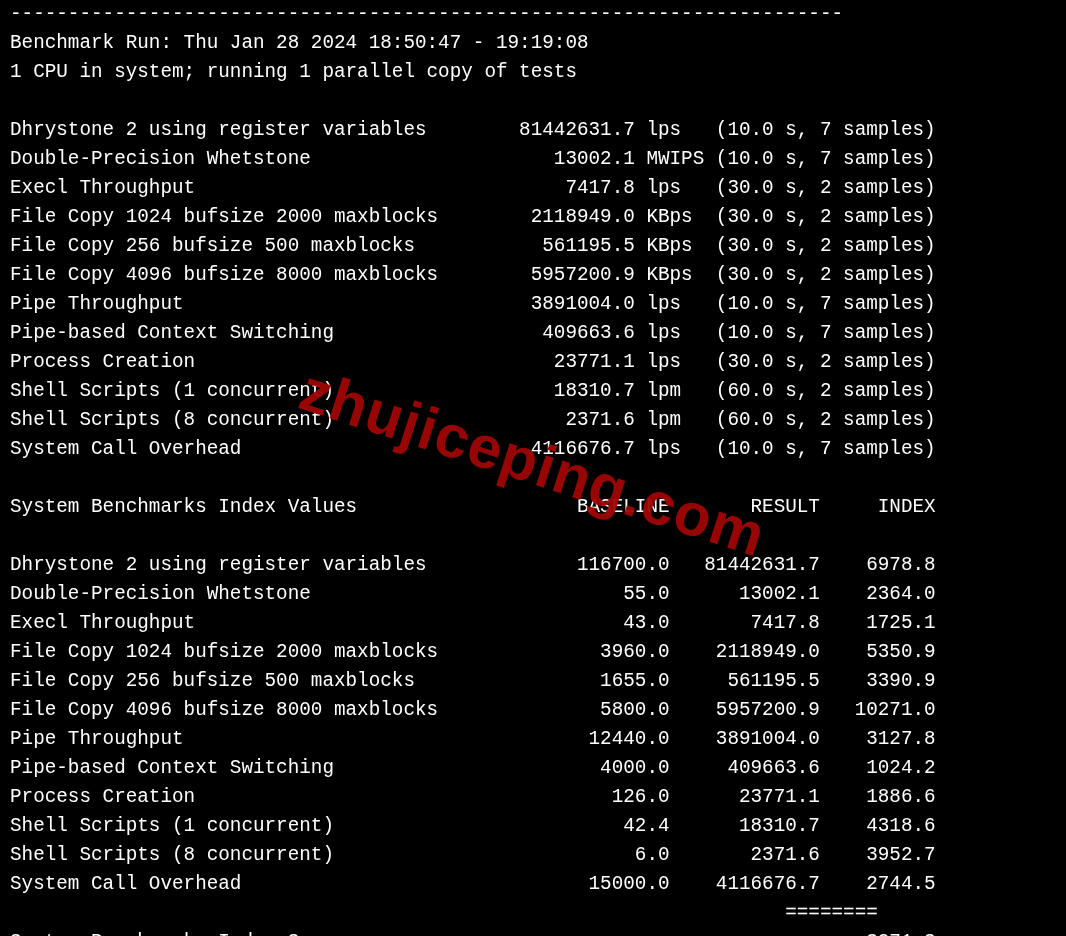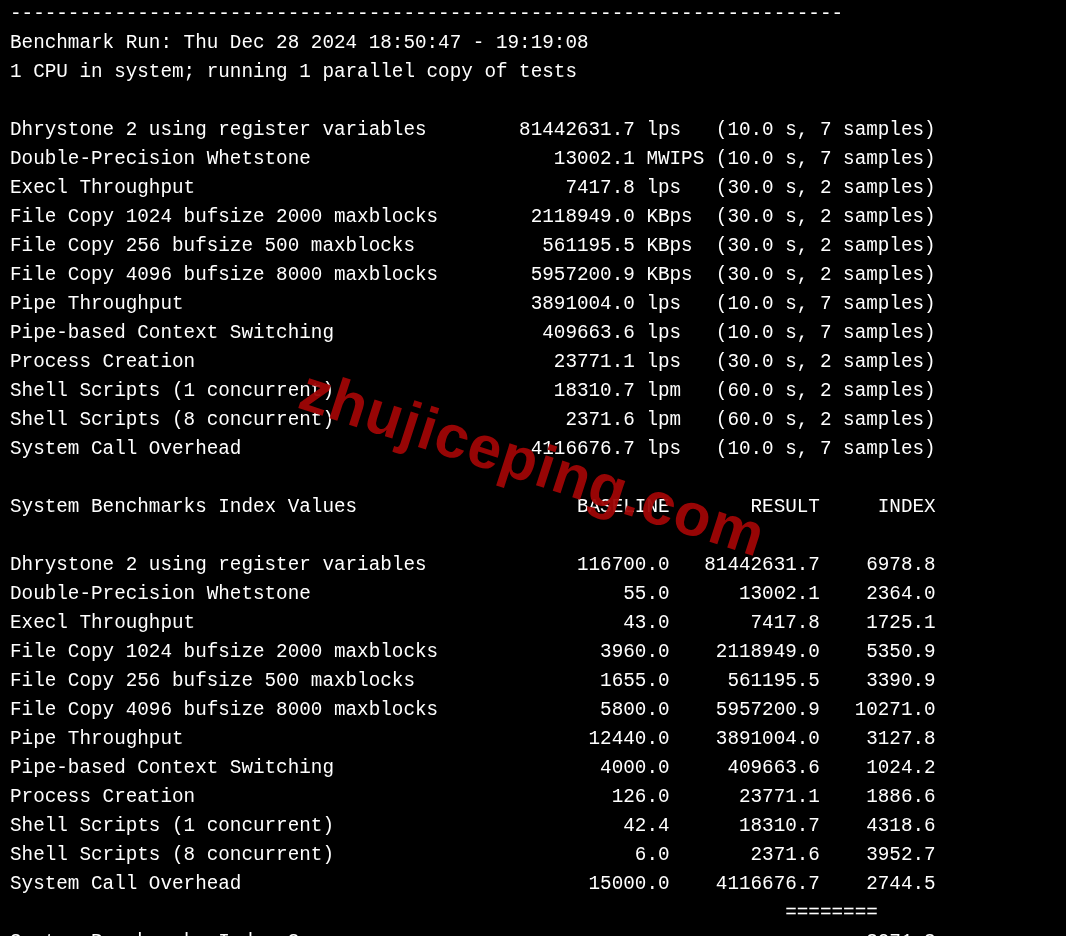--- a/index.html
+++ b/index.html
@@ -32,21 +32,21 @@
     opacity:0.95;
     pointer-events:none;
     white-space:nowrap;
     letter-spacing:1px;
   }
 </style>
 </head>
 <body>
 
 <div class="term"><span>------------------------------------------------------------------------</span>
-<span>Benchmark Run: Thu Dec 28 2024 18:50:47 - 19:19:08</span>
+<span>Benchmark Run: Thu Jan 28 2024 18:50:47 - 19:19:08</span>
 <span>1 CPU in system; running 1 parallel copy of tests</span>
 
 <span id="tests-block">Dhrystone 2 using register variables        81442631.7 lps   (10.0 s, 7 samples)
 Double-Precision Whetstone                     13002.1 MWIPS (10.0 s, 7 samples)
 Execl Throughput                                7417.8 lps   (30.0 s, 2 samples)
 File Copy 1024 bufsize 2000 maxblocks        2118949.0 KBps  (30.0 s, 2 samples)
 File Copy 256 bufsize 500 maxblocks           561195.5 KBps  (30.0 s, 2 samples)
 File Copy 4096 bufsize 8000 maxblocks        5957200.9 KBps  (30.0 s, 2 samples)
 Pipe Throughput                              3891004.0 lps   (10.0 s, 7 samples)
 Pipe-based Context Switching                  409663.6 lps   (10.0 s, 7 samples)

